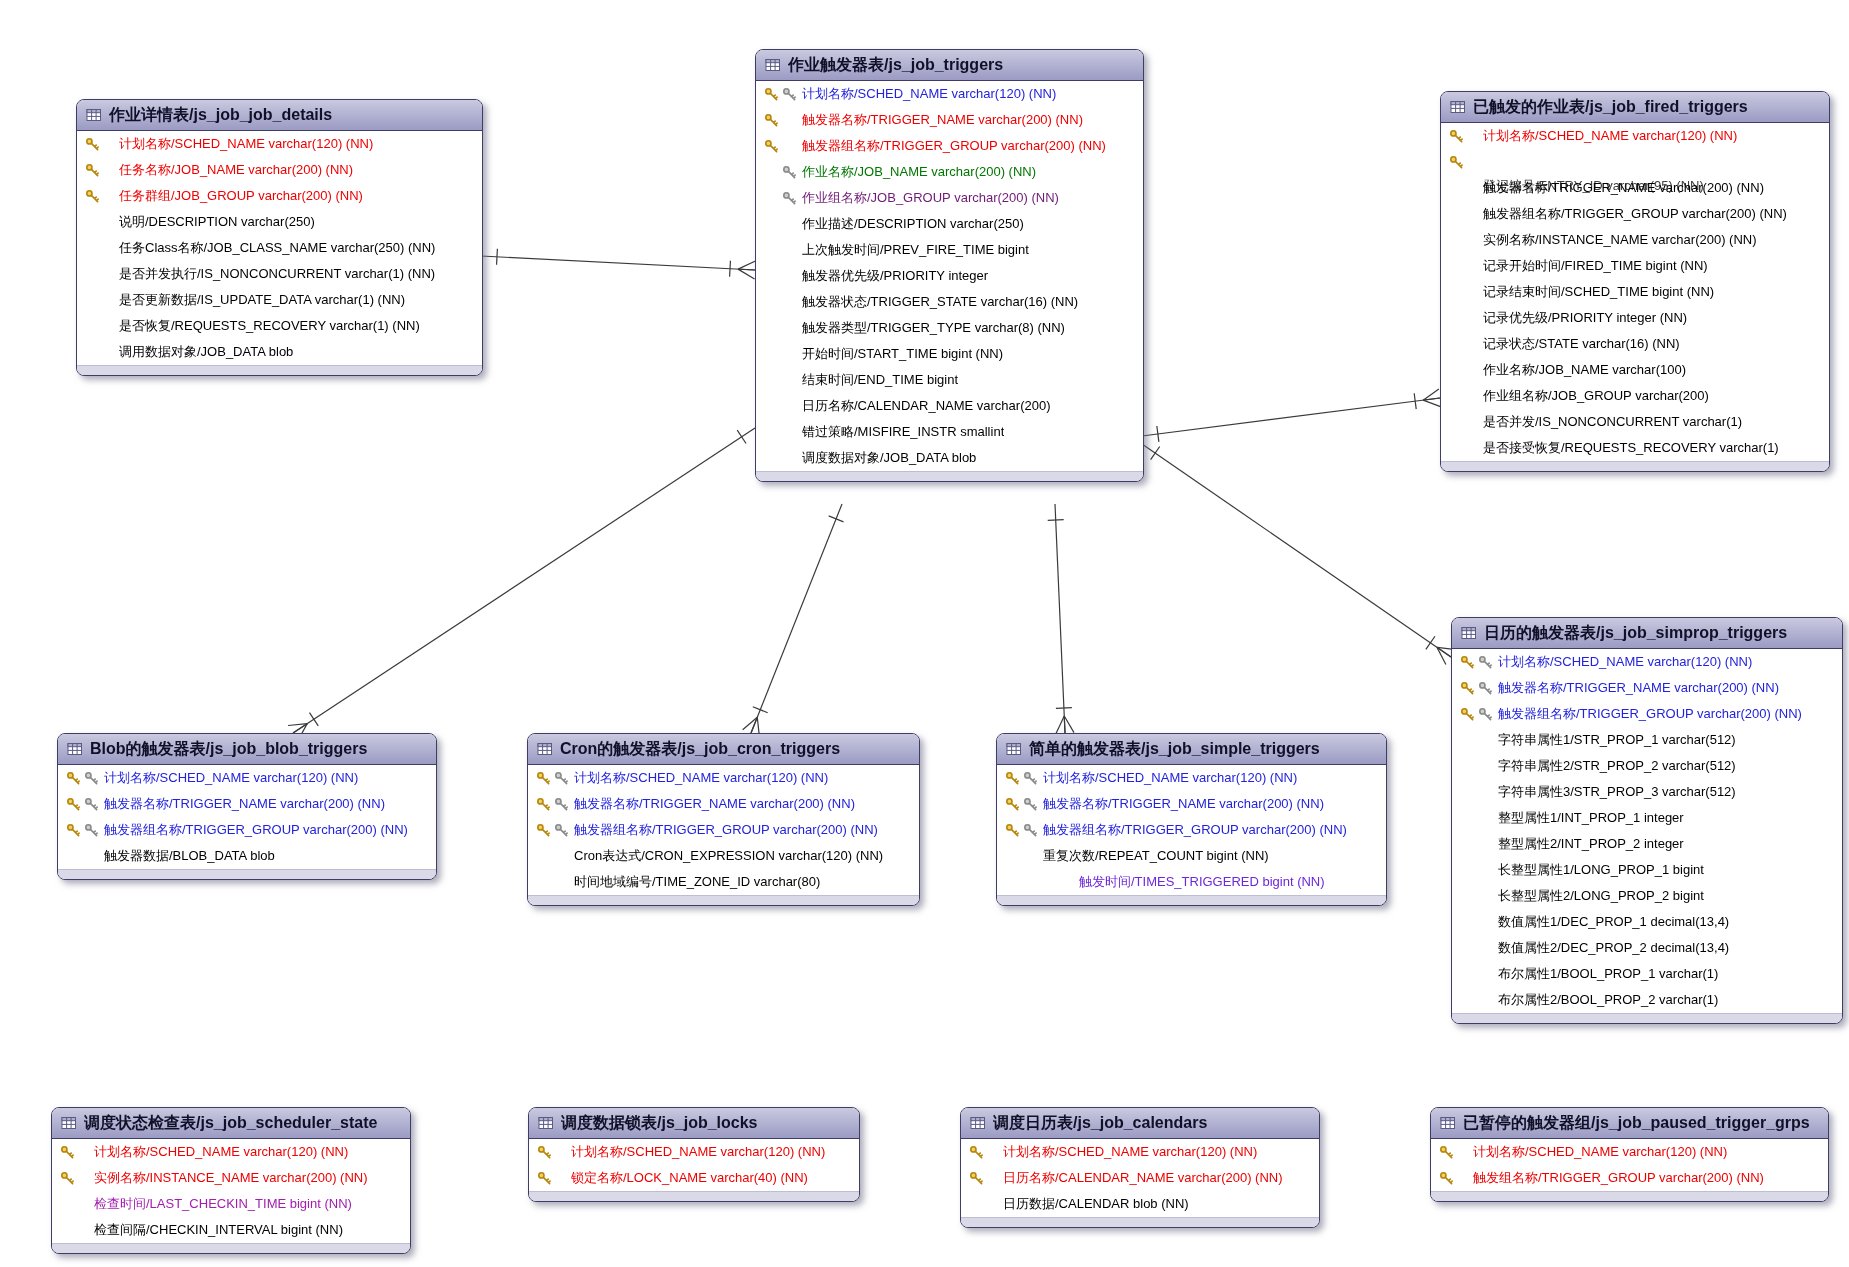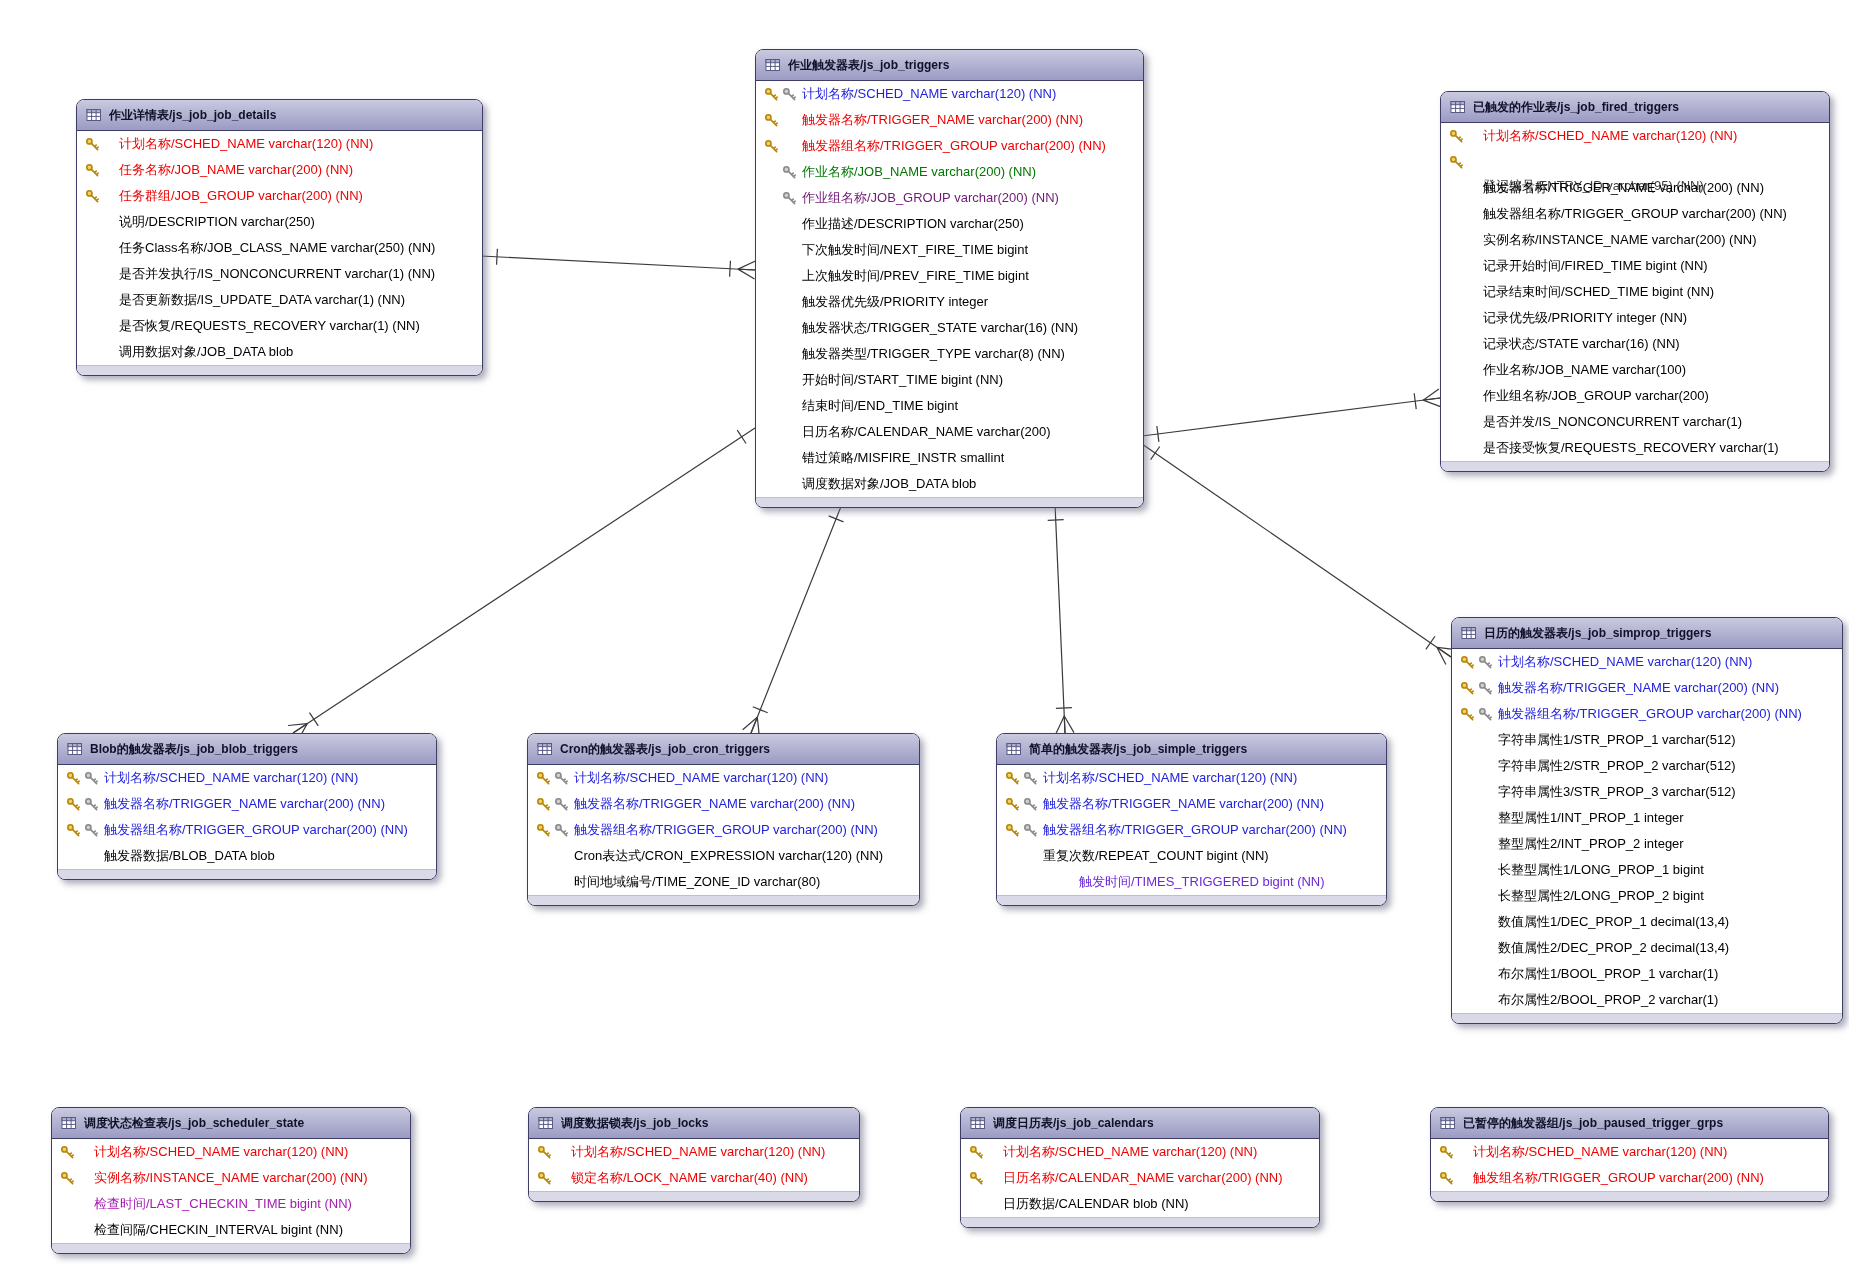--- a/index.html
+++ b/index.html
@@ -4,21 +4,21 @@
 <style>
   html,body{margin:0;padding:0;background:#ffffff;}
   body{width:1849px;height:1267px;position:relative;overflow:hidden;
        font-family:"Liberation Sans","DejaVu Sans",sans-serif;}
   .canvas{position:absolute;inset:0;width:1849px;height:1267px;}
   #relations{position:absolute;left:0;top:0;width:1849px;height:1267px;z-index:1;}
   .etable{position:absolute;z-index:2;background:#ffffff;border:1.5px solid #3d3d66;
           border-radius:8px;box-shadow:4px 4px 6px rgba(110,110,135,.55);overflow:hidden;}
   .thead{height:30px;display:flex;align-items:center;gap:7px;padding:0 9px;
          background:linear-gradient(#c9c9e0,#9b9bc4);border-bottom:1.5px solid #3d3d66;}
-  .ttitle{font-size:12px;font-weight:bold;color:#101028;white-space:nowrap;overflow:hidden;}
+  .ttitle{font-size:16px;font-weight:bold;color:#101028;white-space:nowrap;overflow:hidden;}
   .ticon{display:inline-flex;flex:0 0 auto;}
   .tbody{background:#fff;}
   .trow{height:26px;display:flex;align-items:center;padding-left:8px;white-space:nowrap;}
   .keys{display:inline-flex;flex:0 0 auto;}
   .keys.k1{width:34px;}
   .keys.k2{width:38px;}
   .kslot{width:18px;display:inline-flex;align-items:center;}
   .flabel{font-size:13px;white-space:nowrap;overflow:hidden;}
   .tfoot{height:9px;background:#d9d9e8;border-top:1px solid #bdbdd4;}
 </style>
@@ -235,27 +235,20 @@
               <span class="kslot"></span>
               <span class="kslot"></span>
             </span>
             <span class="flabel" style="color: rgb(0, 0, 0);">作业描述/DESCRIPTION varchar(250)</span>
           </div>
           <div class="trow">
             <span class="keys k2">
               <span class="kslot"></span>
               <span class="kslot"></span>
             </span>
-            <span class="flabel" style="color: rgb(0, 0, 0);">下次触发时间/NEXT_FIRE_TIME bigint</span>
-          </div>
-          <div class="trow">
-            <span class="keys k2">
-              <span class="kslot"></span>
-              <span class="kslot"></span>
-            </span>
             <span class="flabel" style="color: rgb(0, 0, 0);">上次触发时间/PREV_FIRE_TIME bigint</span>
           </div>
           <div class="trow">
             <span class="keys k2">
               <span class="kslot"></span>
               <span class="kslot"></span>
             </span>
             <span class="flabel" style="color: rgb(0, 0, 0);">触发器优先级/PRIORITY integer</span>
           </div>
           <div class="trow">

